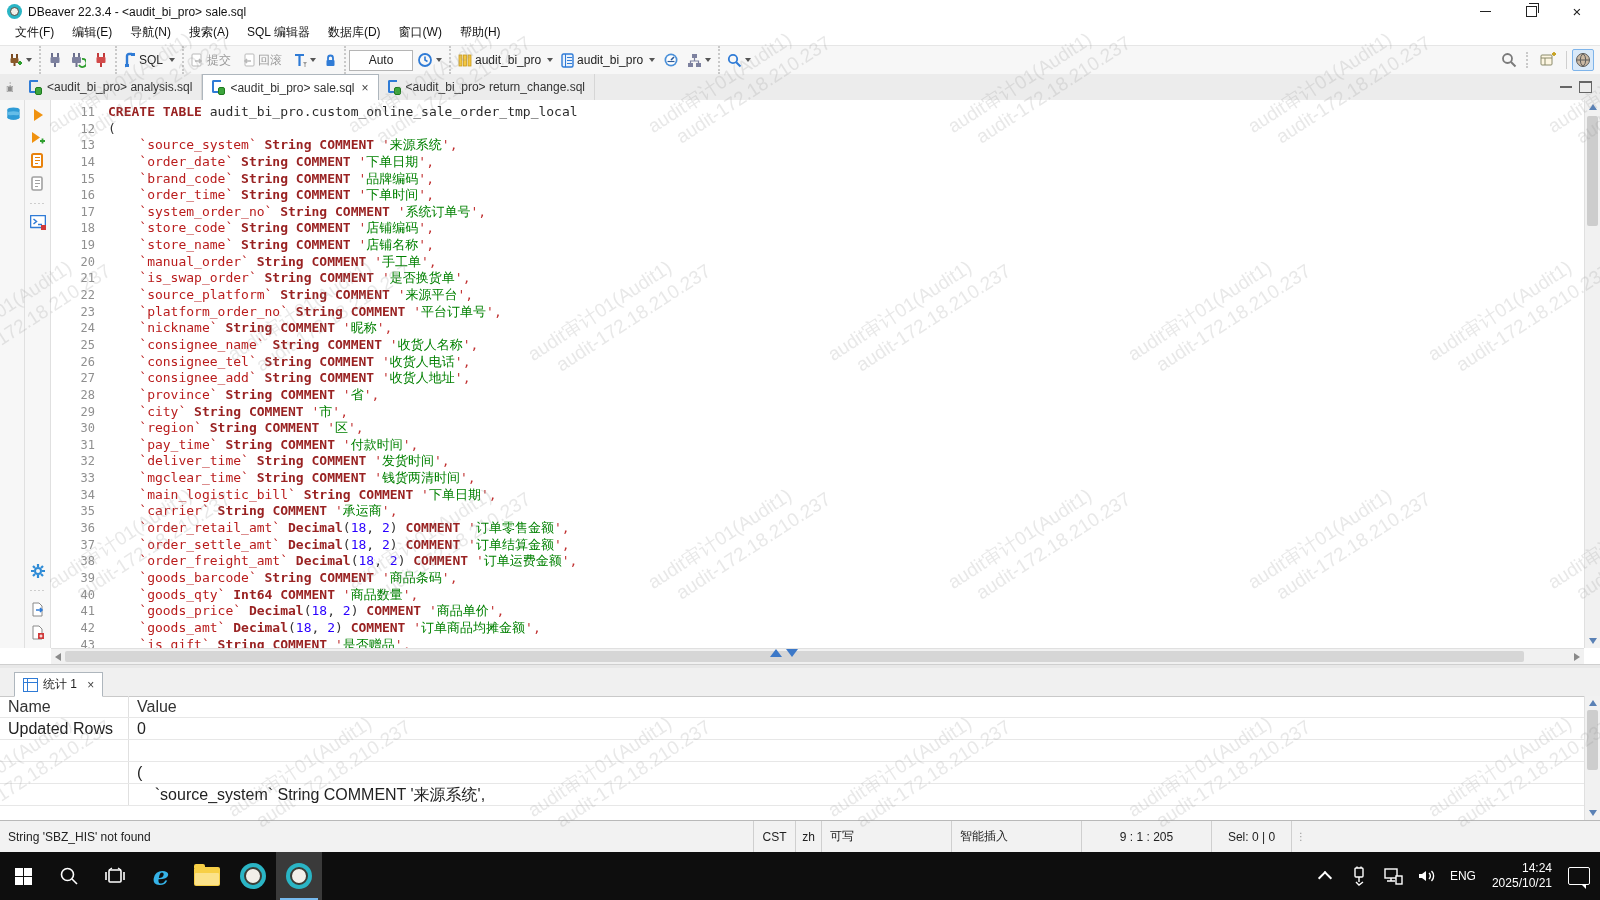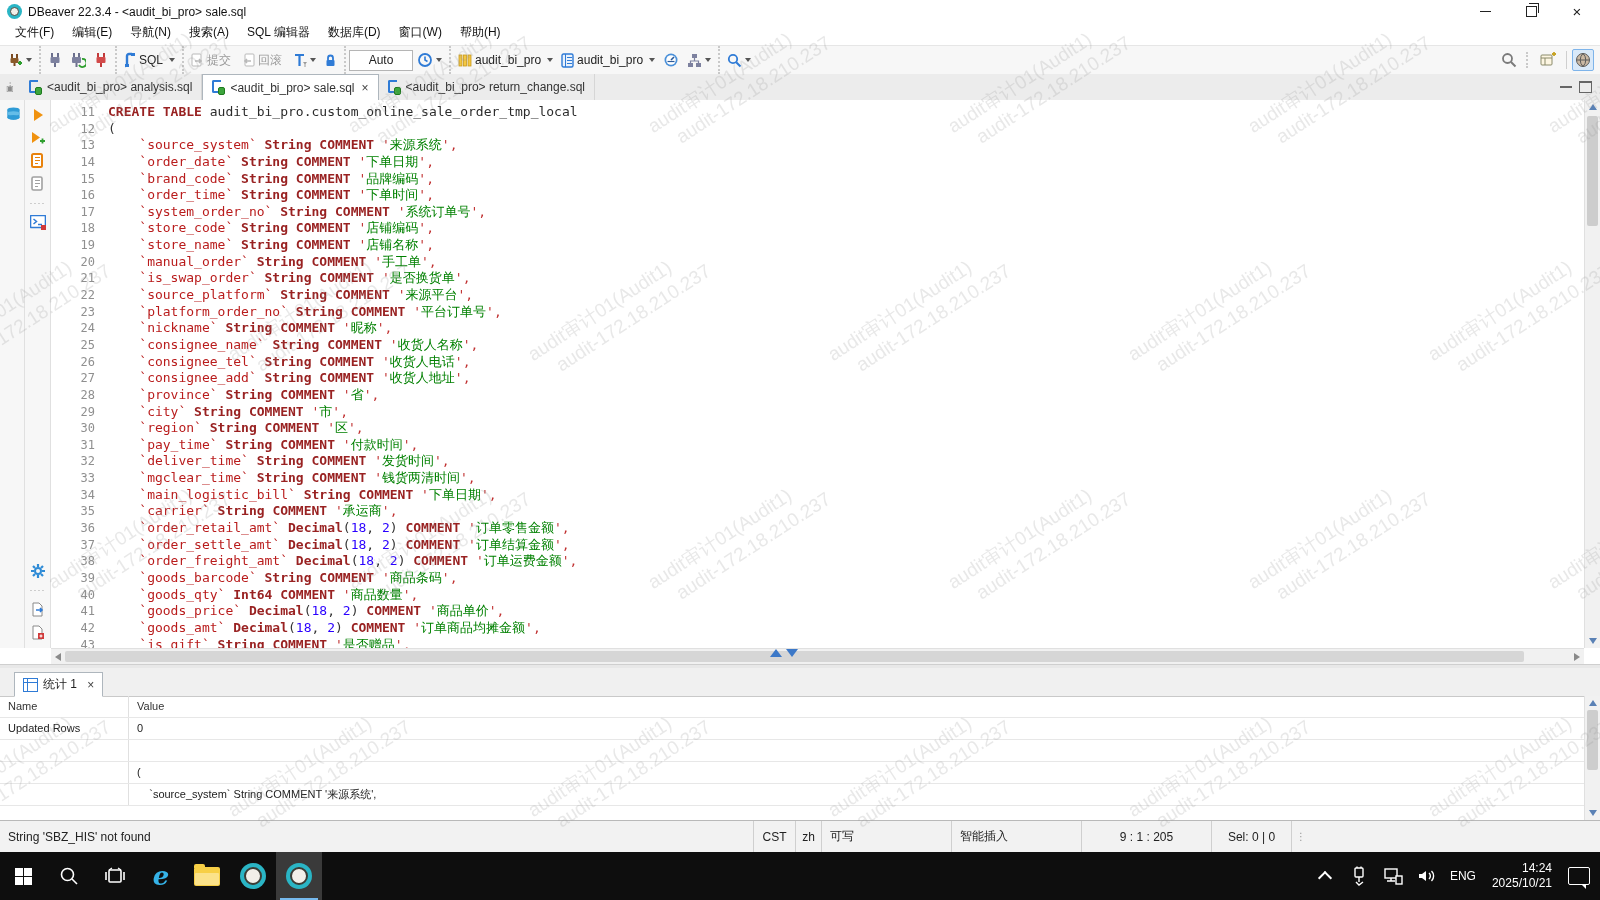--- a/index.html
+++ b/index.html
@@ -84,21 +84,21 @@
 
   .splitter{position:absolute;top:664px;left:0;right:0;height:4px;background:#e8e8e8;border-top:1px solid #cfcfcf;box-sizing:border-box;}
 
   
   .results{position:absolute;top:668px;left:0;right:0;height:152px;background:#fff;}
   .rtabs{height:28px;background:#f0f0f0;border-bottom:1px solid #c9c9c9;display:flex;align-items:flex-end;}
   .rtab{display:flex;align-items:center;background:#fff;border:1px solid #aeb6bd;border-bottom:1px solid #fff;margin:0 0 -1px 14px;padding:3px 8px;}
   .grid-ic{width:13px;height:12px;border:1px solid #2f7bd6;position:relative;margin-right:5px;background:#fff;}
   .grid-ic::before{content:"";position:absolute;left:3px;top:0;bottom:0;width:1px;background:#2f7bd6;}
   .grid-ic::after{content:"";position:absolute;left:0;right:0;top:3px;height:1px;background:#2f7bd6;}
-  .rgrid{position:absolute;top:28px;left:0;right:16px;bottom:0;overflow:hidden;font-size:11px;}
+  .rgrid{position:absolute;top:28px;left:0;right:16px;bottom:0;overflow:hidden;font-size:16px;}
   .grow{display:flex;height:21px;line-height:21px;border-bottom:1px solid #e7e7e7;}
   .grow.hdr{color:#333;}
   .gname{flex:0 0 120px;padding-left:8px;border-right:1px solid #e0e0e0;overflow:hidden;}
   .gval{flex:1;padding-left:8px;white-space:pre;overflow:hidden;}
   .rvscroll{position:absolute;right:0;top:28px;bottom:0;width:16px;background:#f1f1f1;border-left:1px solid #e0e0e0;box-sizing:border-box;}
 
   
   .statusbar{position:absolute;top:820px;left:0;right:0;height:32px;background:#f2f2f2;border-top:1px solid #b9b9b9;display:flex;align-items:center;font-size:12px;color:#222;box-sizing:border-box;}
   .smsg{flex:0 0 745px;padding-left:8px;overflow:hidden;white-space:nowrap;}
   .scell{height:100%;display:flex;align-items:center;border-left:1px solid #cfcfcf;box-sizing:border-box;}

